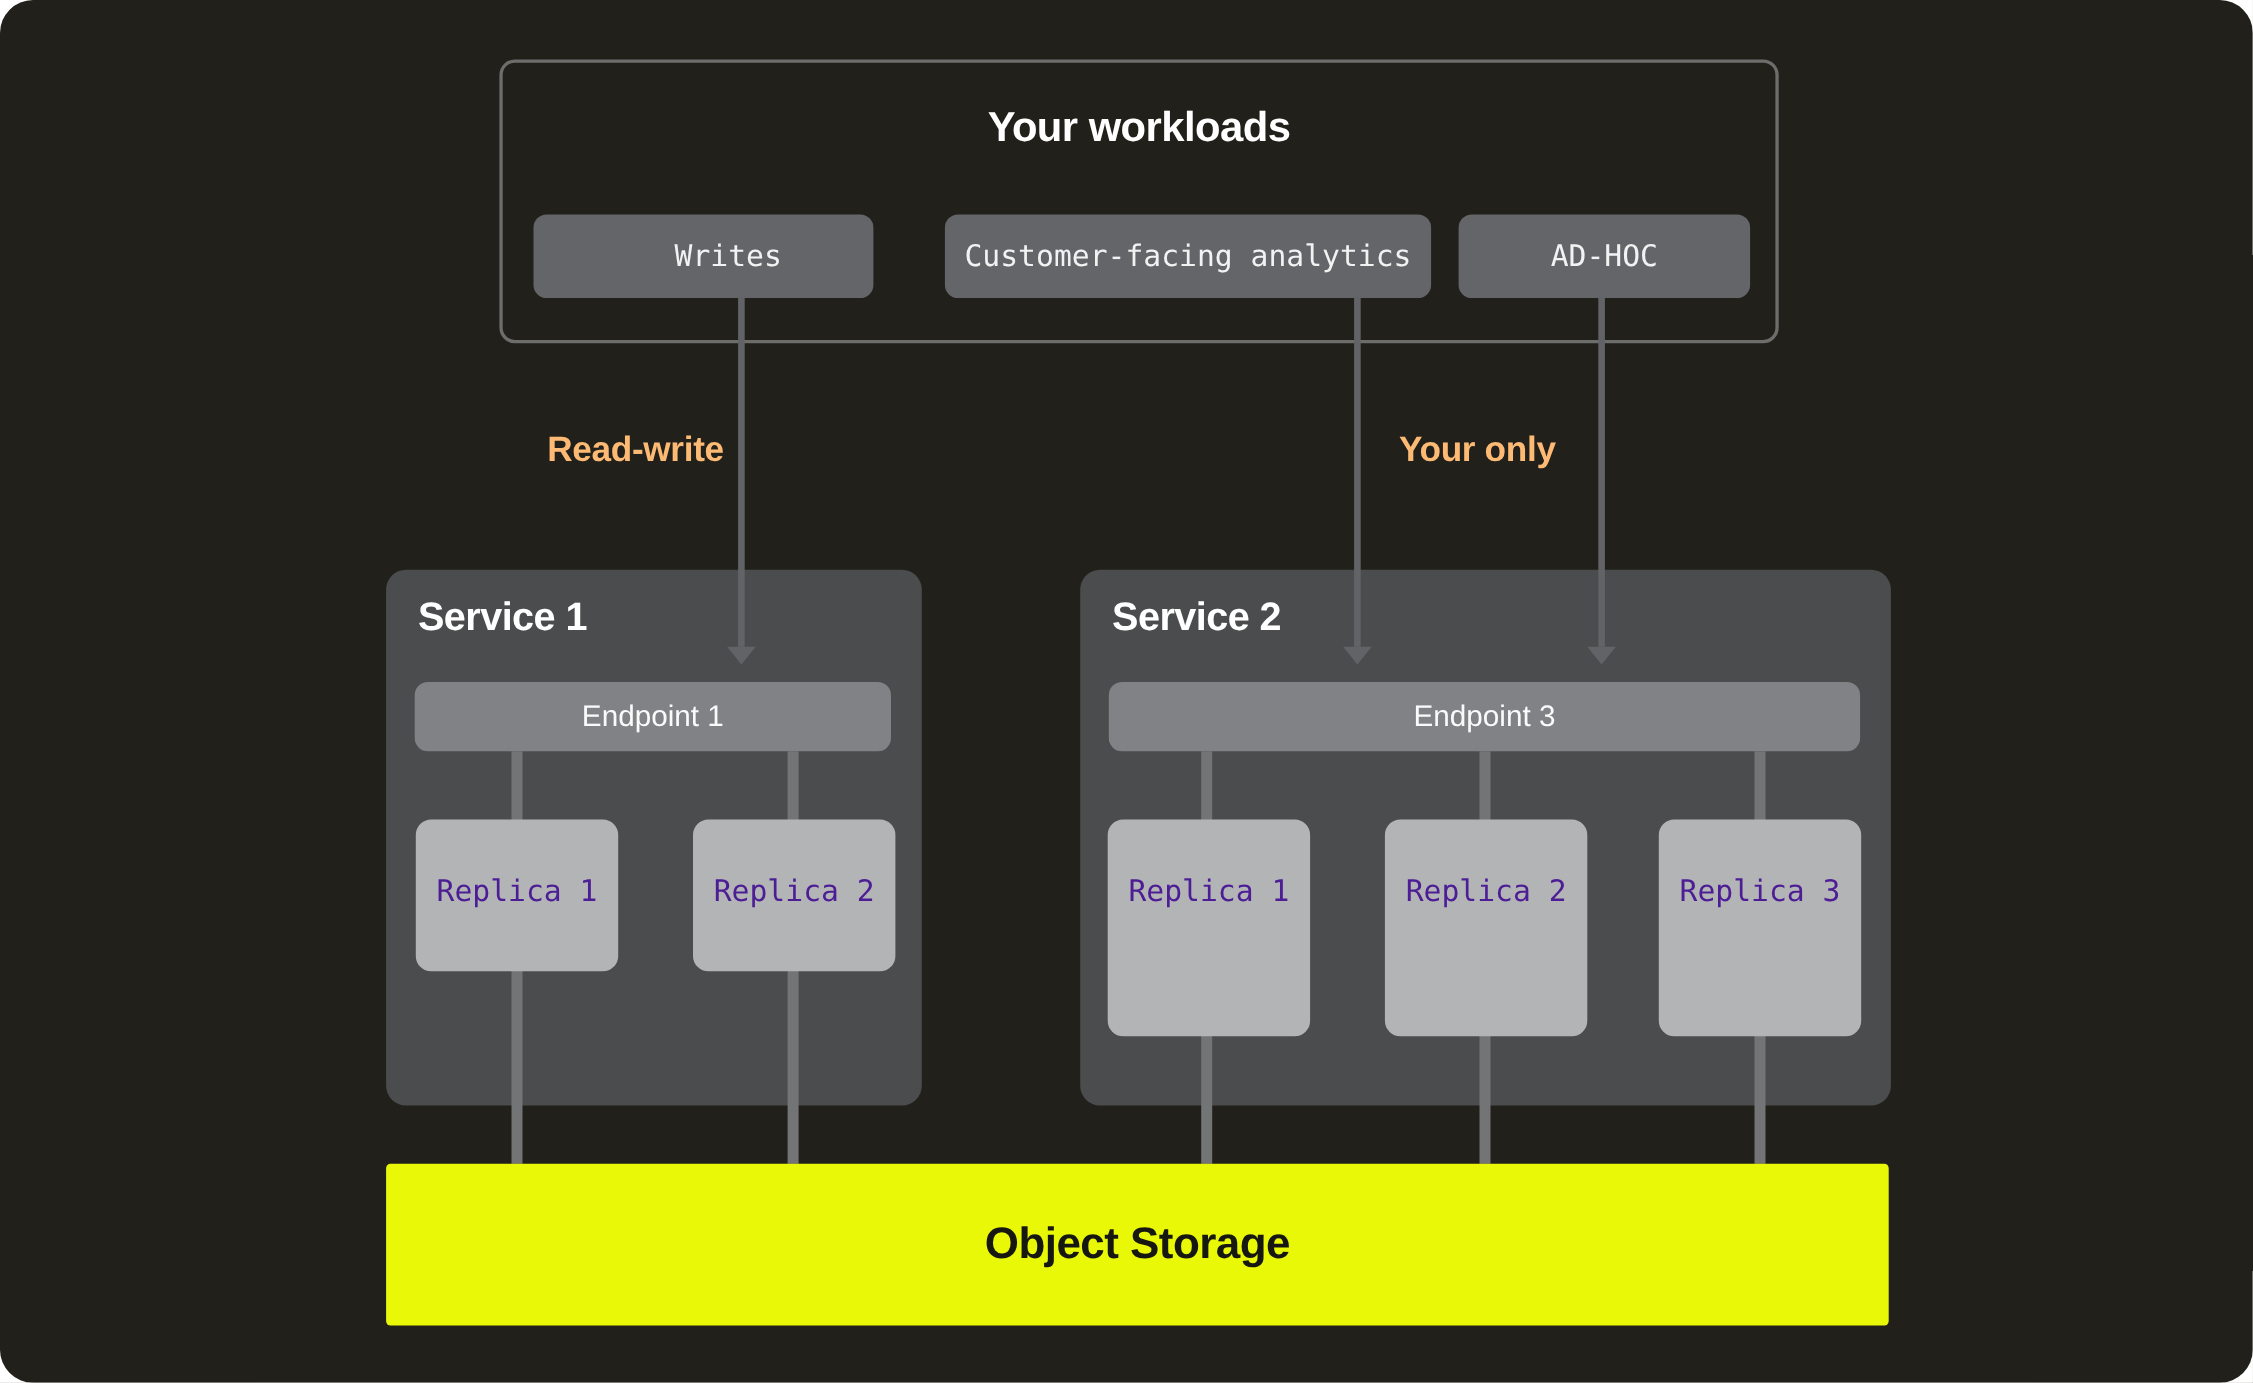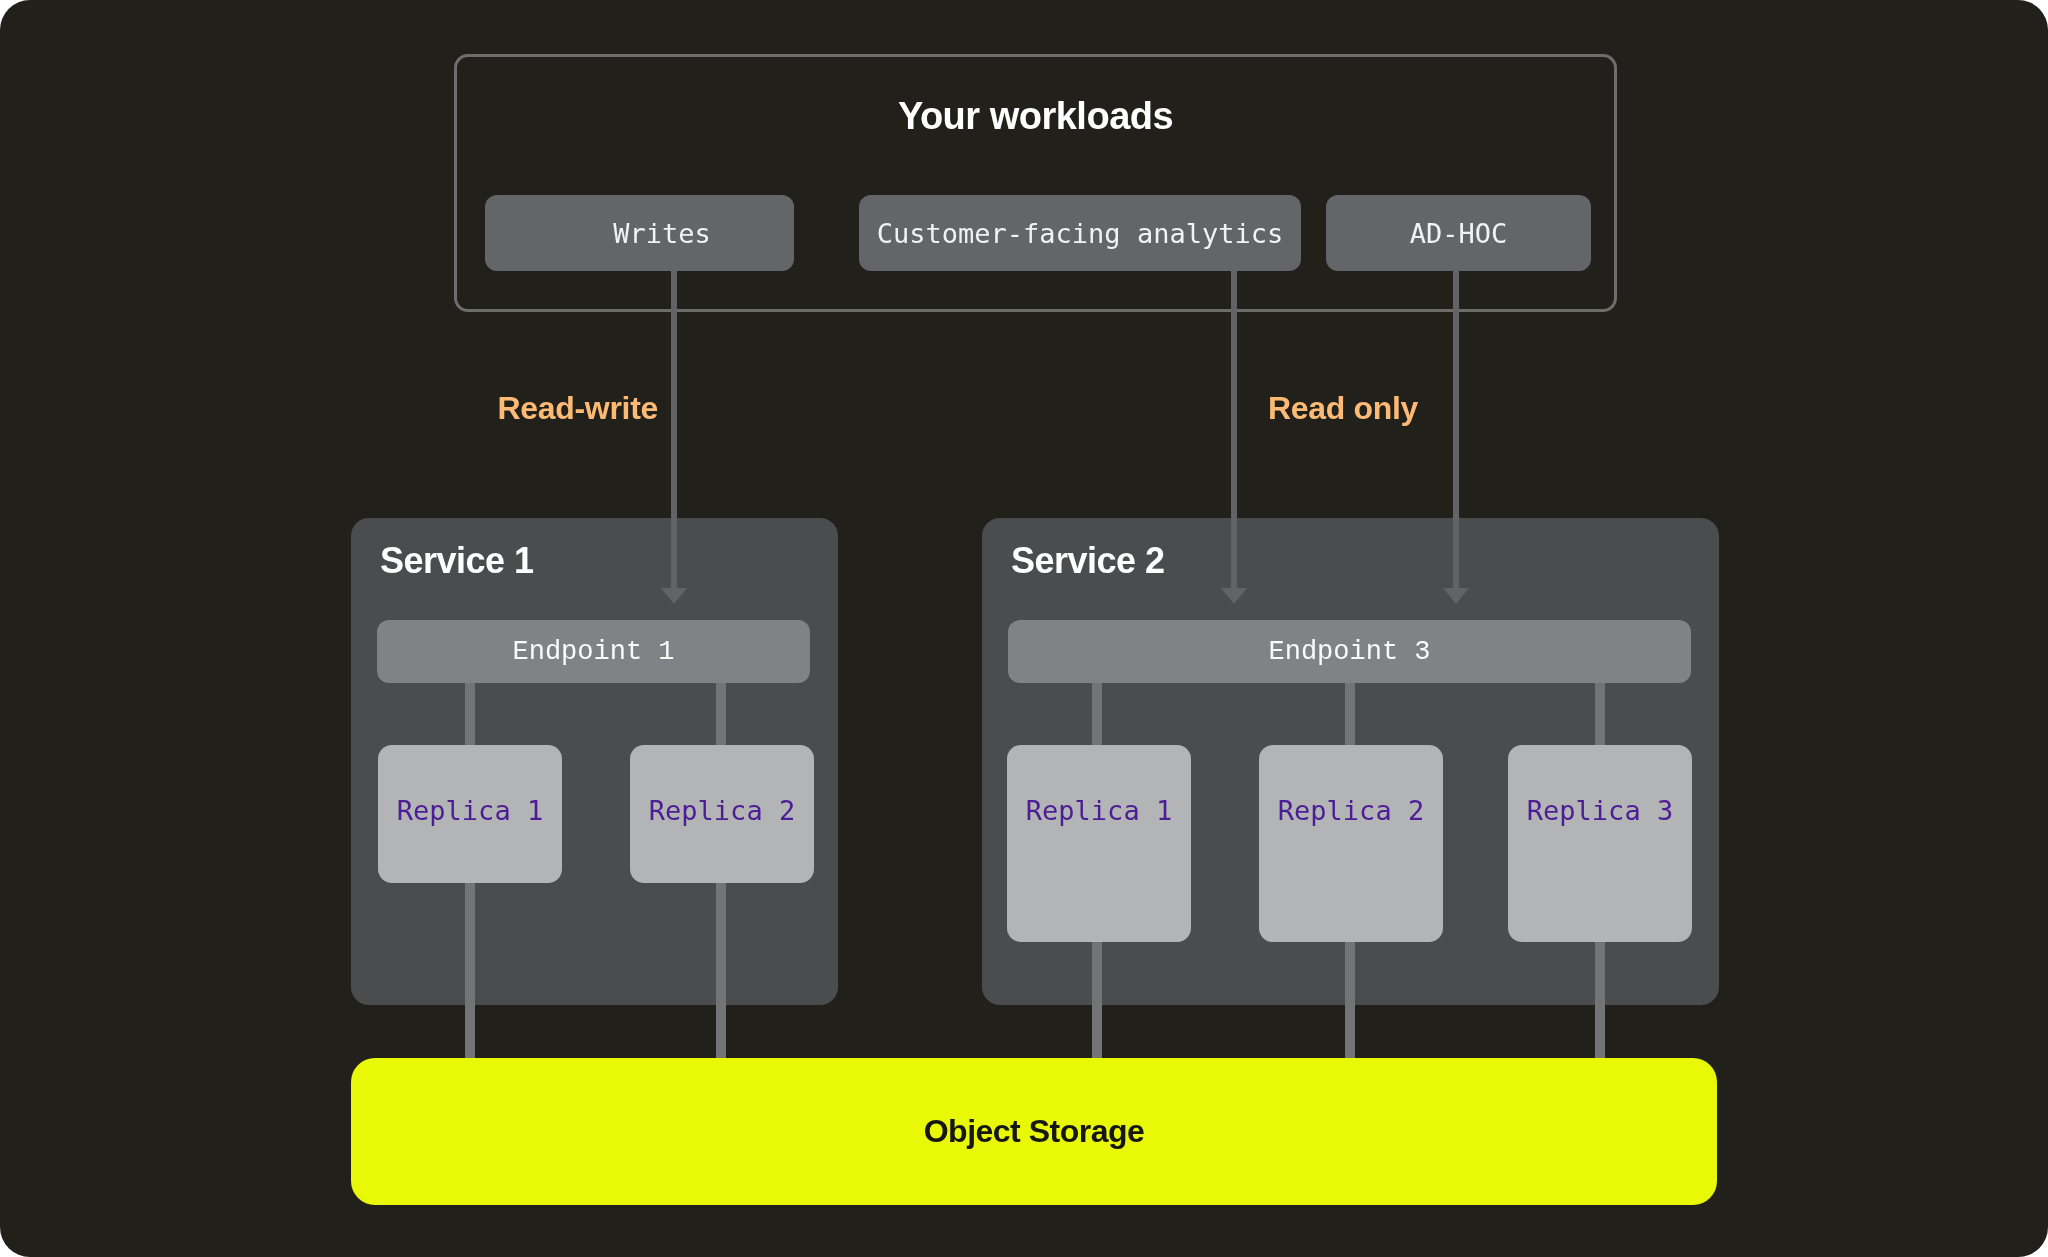--- a/index.html
+++ b/index.html
@@ -93,21 +93,21 @@
     letter-spacing: -0.5px;
   }
   .endpoint {
     position: absolute;
     left: 26px; right: 28px;
     top: 102px; height: 63px;
     background: #818285;
     border-radius: 12px;
     display: flex; align-items: center; justify-content: center;
     color: #fafafa;
-    font-family: Liberation Mono, monospace;
+    font-family: Liberation Sans, sans-serif;
     font-size: 27px;
   }
   .connector {
     position: absolute;
     top: 165px; height: 375px; width: 10px;
     background: #737476;
   }
   .replica {
     position: absolute;
     top: 227px; width: 184px;
@@ -126,43 +126,43 @@
   .s2-c1 { left: 110px; } .s2-c2 { left: 363px; } .s2-c3 { left: 613px; }
   .s1-r1 { left: 27px; }  .s1-r2 { left: 279px; }
   .s2-r1 { left: 25px; }  .s2-r2 { left: 277px; } .s2-r3 { left: 526px; }
 
   
   .object-storage {
     position: absolute;
     left: 351px; top: 1058px;
     width: 1366px; height: 147px;
     background: #e9f807;
-    border-radius: 24px;
+    border-radius: 4px;
     display: flex; align-items: center; justify-content: center;
     color: #161711;
-    font-size: 32px;
+    font-size: 40px;
     font-weight: bold;
     letter-spacing: -0.5px;
     z-index: 3;
   }
 </style>
 </head>
 <body>
 
 <div class="canvas">
 
   <div class="workloads-frame">
     <div class="workloads-title">Your workloads</div>
     <div class="workload-btn btn-writes">Writes</div>
     <div class="workload-btn btn-adhoc">AD-HOC</div>
     <div class="workload-btn btn-cfa">Customer-facing analytics</div>
   </div>
 
   <div class="edge-label label-read-write">Read-write</div>
-  <div class="edge-label label-read-only">Read only</div>
+  <div class="edge-label label-read-only">Your only</div>
 
   <div class="service service-1">
     <div class="service-title">Service 1</div>
     <div class="endpoint">Endpoint 1</div>
     <div class="connector s1-c1"></div>
     <div class="connector s1-c2"></div>
     <div class="replica s1-r1">Replica 1</div>
     <div class="replica s1-r2">Replica 2</div>
   </div>
 

